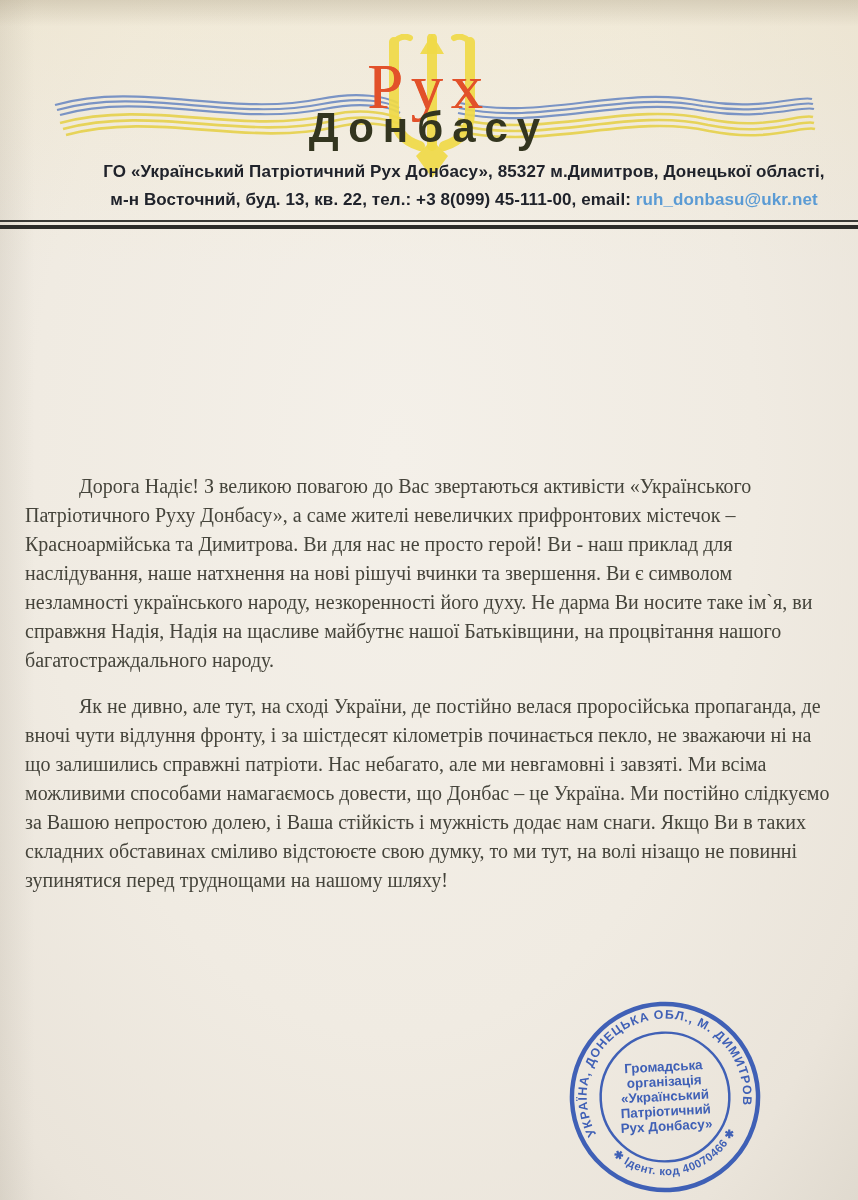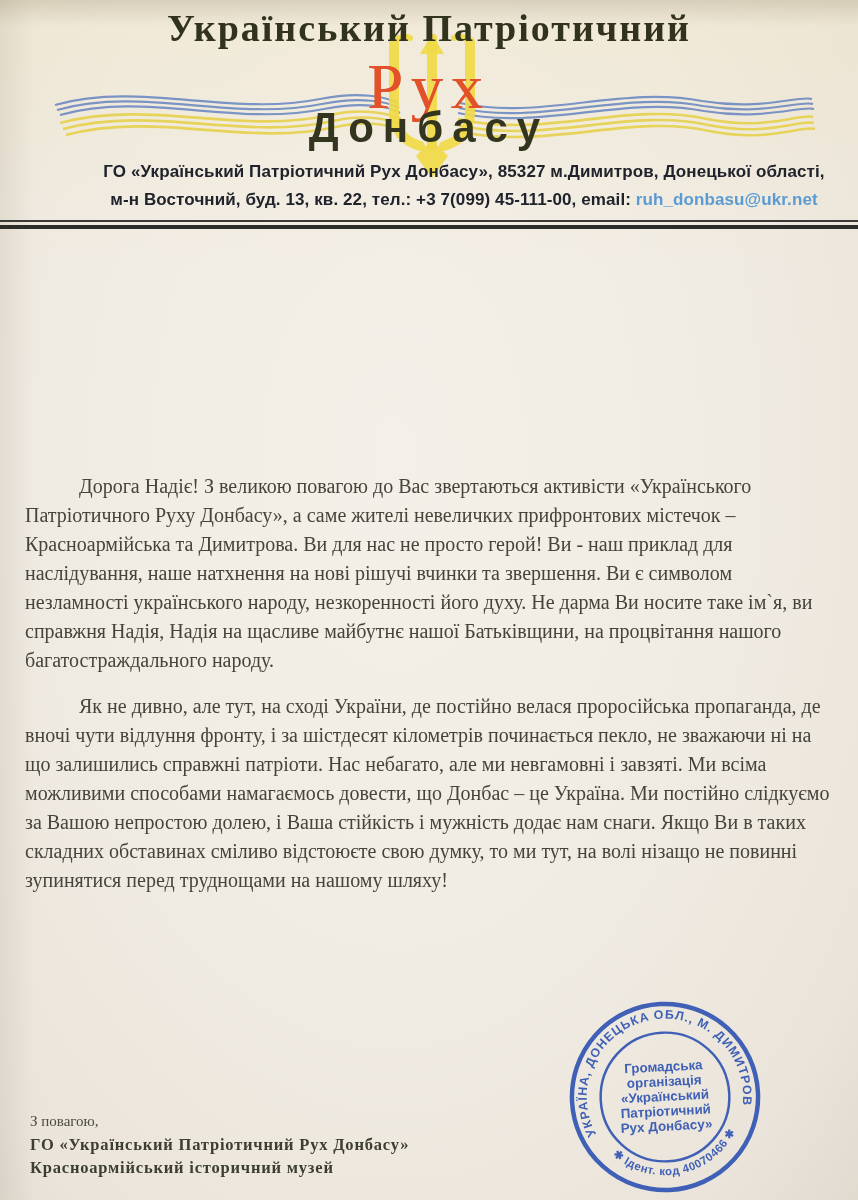--- a/index.html
+++ b/index.html
@@ -95,41 +95,35 @@
         <path d="M60,4 V112" stroke-width="10"></path>
         <path d="M22,8 q8,-8 16,-4" stroke-width="6"></path>
         <path d="M98,8 q-8,-8 -16,-4" stroke-width="6"></path>
       </g>
       <g fill="#f0da48" opacity="0.92">
         <path d="M60,0 L48,20 L72,20 Z"></path>
         <path d="M60,106 L44,122 L60,144 L76,122 Z"></path>
       </g>
     </svg>
 
-    <div class="lh-title1">Український Патріотичний</div>
     <div class="lh-ruh">Рух</div>
     <div class="lh-title2">Донбасу</div>
 
     <div class="contact l1">ГО «Український Патріотичний Рух Донбасу», 85327 м.Димитров, Донецької області,</div>
-    <div class="contact l2"><span>м-н Восточний, буд. 13, кв. 22, тел.: +3 7(099) 45-111-00, email: </span><span class="email">ruh_donbasu@ukr.net</span></div>
+    <div class="contact l2"><span>м-н Восточний, буд. 13, кв. 22, тел.: +3 8(099) 45-111-00, email: </span><span class="email">ruh_donbasu@ukr.net</span></div>
 
     <div class="rule-thin"></div>
     <div class="rule-thick"></div>
   </div>
 
   <div class="letter-body">
     <p>Дорога Надіє! З великою повагою до Вас звертаються активісти «Українського Патріотичного Руху Донбасу», а саме жителі невеличких прифронтових містечок – Красноармійська та Димитрова. Ви для нас не просто герой! Ви - наш приклад для наслідування, наше натхнення на нові рішучі вчинки та звершення. Ви є символом незламності українського народу, незкоренності його духу. Не дарма Ви носите таке ім`я, ви справжня Надія, Надія на щасливе майбутнє нашої Батьківщини, на процвітання нашого багатостраждального народу.</p>
     <p>Як не дивно, але тут, на сході України, де постійно велася проросійська пропаганда, де вночі чути відлуння фронту, і за шістдесят кілометрів починається пекло, не зважаючи ні на що залишились справжні патріоти. Нас небагато, але ми невгамовні і завзяті. Ми всіма можливими способами намагаємось довести, що Донбас – це Україна. Ми постійно слідкуємо за Вашою непростою долею, і Ваша стійкість і мужність додає нам снаги. Якщо Ви в таких складних обставинах сміливо відстоюєте свою думку, то ми тут, на волі нізащо не повинні зупинятися перед труднощами на нашому шляху!</p>
   </div>
 
-  <div class="signature">
-    <div class="sig-line1">З повагою,</div>
-    <div class="sig-line2">ГО «Український Патріотичний Рух Донбасу»</div>
-    <div class="sig-line3">Красноармійський історичний музей</div>
-  </div>
 
   <div class="stamp-wrap">
     <svg class="stamp" viewBox="0 0 200 200" aria-hidden="true">
       <defs>
         <path id="arcTop" d="M 25.8 127 A 79 79 0 1 1 174.2 127"></path>
         <path id="arcBot" d="M 31.6 139.5 A 79 79 0 0 0 168.4 139.5"></path>
       </defs>
       <g opacity="0.9">
         <circle class="ring" cx="100" cy="100" r="94" stroke-width="4.5"></circle>
         <circle class="ring" cx="100" cy="100" r="65" stroke-width="2.5"></circle>

